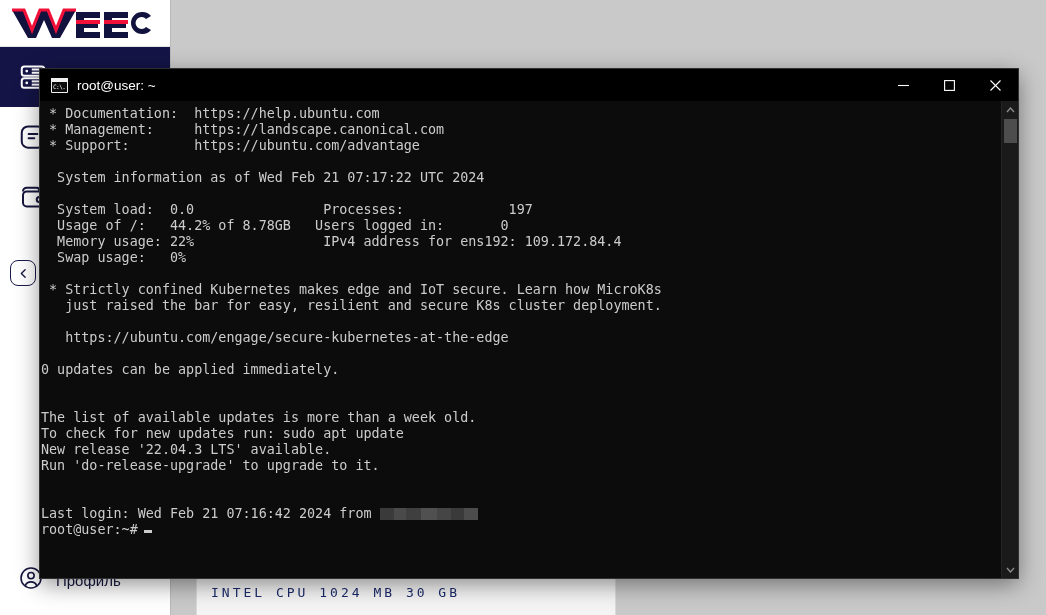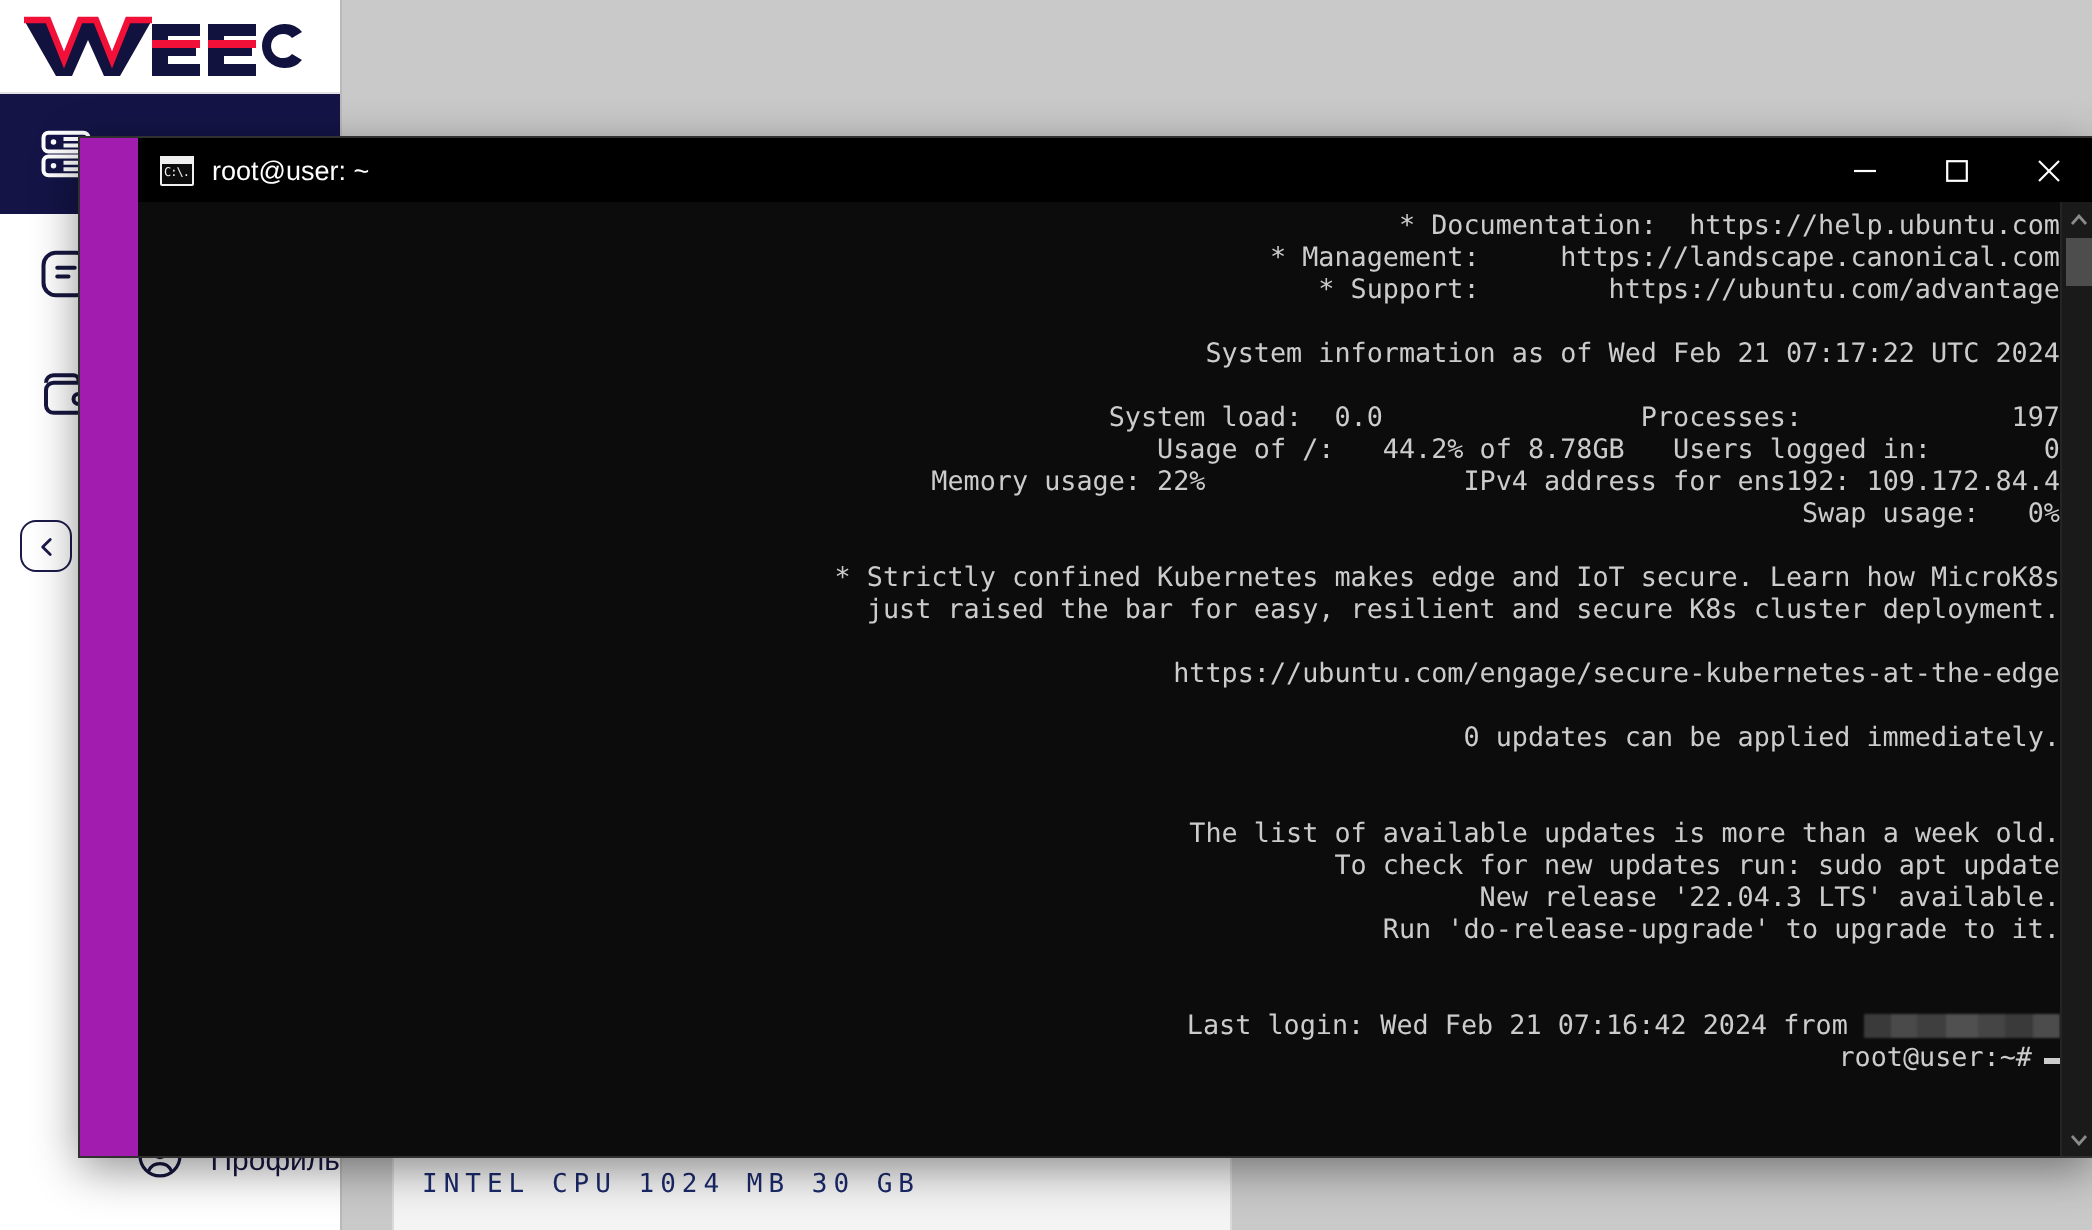--- a/index.html
+++ b/index.html
@@ -37,44 +37,43 @@
     position:absolute;left:10px;top:260px;width:26px;height:26px;
     border:1.6px solid #1b1b4a;border-radius:8px;
     display:flex;align-items:center;justify-content:center;
     background:#fff;cursor:pointer;box-sizing:border-box;
   }
 
   #profile-row{
     position:absolute;left:0;bottom:18px;width:170px;height:34px;
     display:flex;align-items:center;gap:12px;padding-left:18px;box-sizing:border-box;
     cursor:pointer;
-    justify-content:flex-end;
   }
   #profile-label{font-size:15px;color:#16163f;font-family:"Liberation Sans",sans-serif;}
 
   
   #content-panel{
     position:absolute;left:196px;top:44px;right:0;bottom:0;
     background:#c9c9c9;
   }
   #card{
     position:absolute;left:0px;top:530px;width:420px;
     background:#f4f4f4;border:1px solid #dadada;border-radius:3px;
     padding:10px 14px;box-sizing:border-box;
     font-family:"DejaVu Sans Mono", monospace;
   }
   #card .spec-line{font-size:13px;color:#1b2a6b;letter-spacing:3px;white-space:nowrap;}
   #card .os-line{font-size:14px;color:#555;margin-top:14px;font-family:"Liberation Sans",sans-serif;}
 
   
   #terminal{
     position:absolute;left:40px;top:69px;width:978px;height:509px;
-    background:#a21caf;
+    background:#6d28d9;
     box-shadow:0 0 0 1px #303030, 0 6px 22px rgba(0,0,0,.45);
-    display:flex;flex-direction:column;padding-left:29px;
+    display:flex;flex-direction:column;
   }
   #titlebar{
     height:32px;background:#000000;display:flex;align-items:center;
     flex:0 0 32px;
   }
   #title-icon{
     width:17px;height:15px;margin-left:11px;margin-right:9px;
     background:#f0f0f0;border-radius:1px;position:relative;flex:0 0 auto;
   }
   #title-icon .bar{position:absolute;left:0;top:0;right:0;height:3px;background:#f0f0f0;}
@@ -90,21 +89,20 @@
   #win-controls{margin-left:auto;display:flex;height:32px;}
   .wbtn{
     width:46px;height:32px;display:flex;align-items:center;justify-content:center;
     cursor:pointer;
   }
   .wbtn svg{display:block;}
 
   #term-body{
     position:relative;flex:1 1 auto;background:#0c0c0c;overflow:hidden;
     display:flex;
-    text-align:right;
   }
   #term-text{
     flex:1 1 auto;
     font-family:"DejaVu Sans Mono","Liberation Mono",monospace;
     font-size:13.4px;line-height:16px;
     color:#cccccc;
     padding:5px 0 0 1px;
     white-space:pre;
     box-sizing:border-box;
   }

